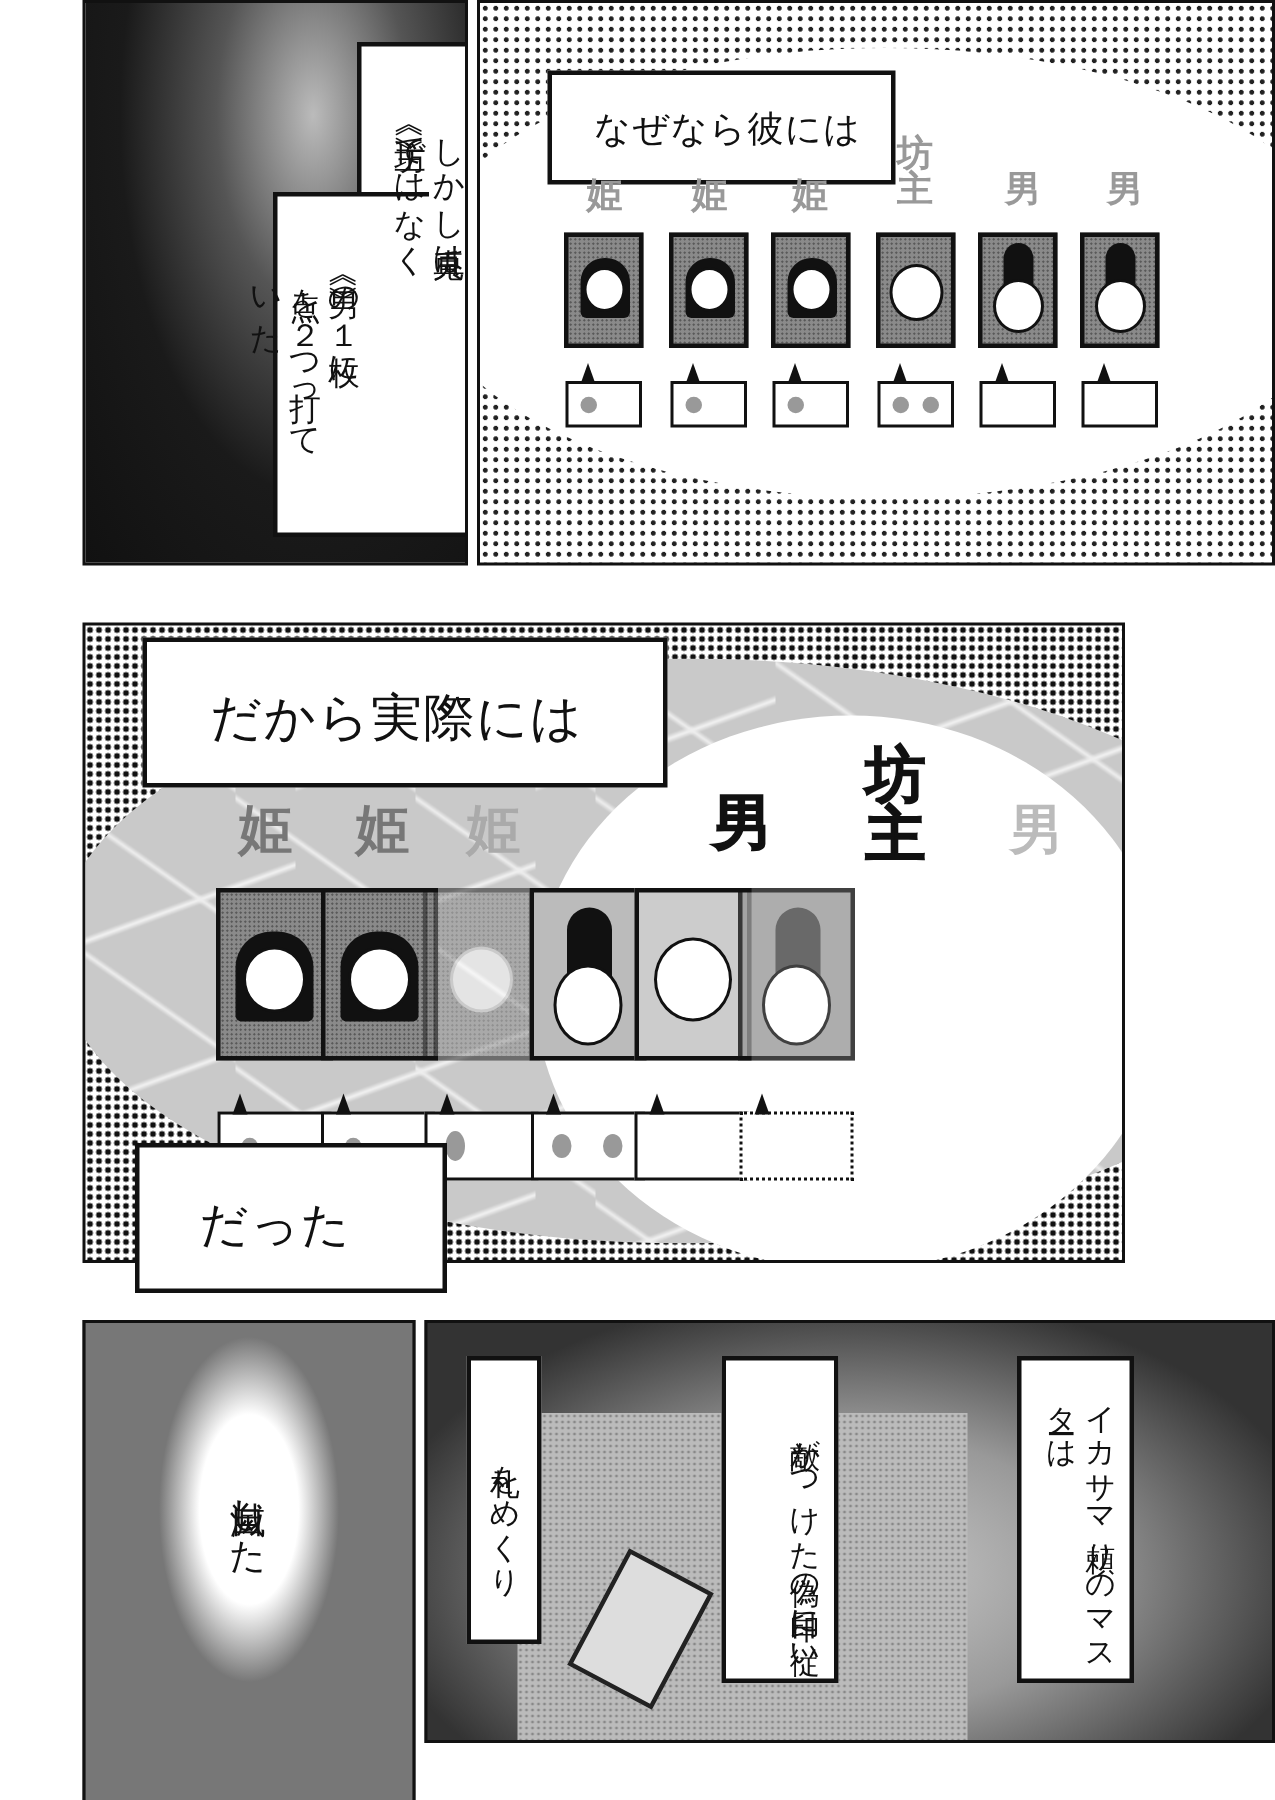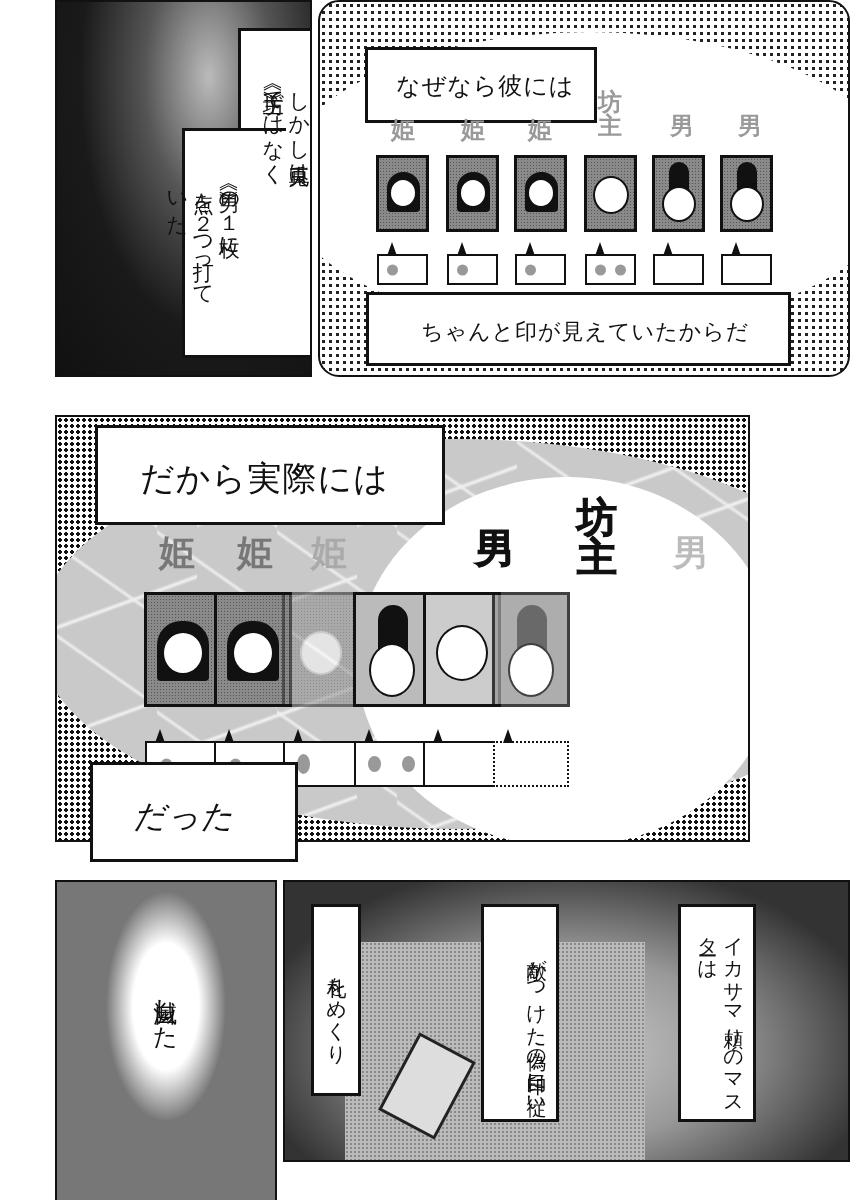--- a/index.html
+++ b/index.html
@@ -1,18 +1,18 @@
 <!DOCTYPE html>
 <html><head>
 <meta charset="utf-8">
 <style>
   html,body{margin:0;padding:0;}
   body{width:850px;height:1200px;background:#fff;position:relative;overflow:hidden;font-family:"DejaVu Sans","Liberation Sans",sans-serif;color:#111;}
   .panel{position:absolute;border:2px solid #111;box-sizing:border-box;overflow:hidden;}
-  .dots{background-color:#fff;background-image:radial-gradient(#222 32%,transparent 36%);background-size:7px 7px;border-radius:21px;}
+  .dots{background-color:#fff;background-image:radial-gradient(#222 32%,transparent 36%);background-size:7px 7px;}
   .checker{background-color:#fff;background-image:radial-gradient(#111 45%,transparent 50%);background-size:6px 6px;}
   .noise-dark{background:radial-gradient(ellipse at 60% 20%,#bbb 0%,#555 30%,#1a1a1a 60%,#111 100%);}
   .box{position:absolute;background:#fff;border:3px solid #111;box-sizing:border-box;}
   .htext{position:absolute;font-size:26px;letter-spacing:1px;white-space:nowrap;}
   .vtext{writing-mode:vertical-rl;text-orientation:upright;font-size:21px;line-height:1.3;position:absolute;}
   .card{position:absolute;border:3px solid #111;box-sizing:border-box;background:#8a8a8a;background-image:radial-gradient(#555 30%,transparent 40%);background-size:3px 3px;}
   .face{position:absolute;left:50%;transform:translateX(-50%);border-radius:50%;background:#fff;border:2px solid #111;box-sizing:border-box;}
   .hair{position:absolute;background:#111;}
   .mark{position:absolute;background:#fff;border:2px solid #111;box-sizing:border-box;}
   .mark::before{content:"";position:absolute;top:-14px;left:8px;border-left:5px solid transparent;border-right:5px solid transparent;border-bottom:14px solid #111;}
@@ -82,23 +82,20 @@
     </div>
   <div class="mark" style="left:195px;top:252px;width:51px;height:31px;">
       <span class="dot" style="left:8px;"></span>
     </div>
   <div class="mark" style="left:265px;top:252px;width:51px;height:31px;">
       <span class="dot" style="left:8px;"></span>
       <span class="dot" style="left:28px;"></span>
     </div>
   <div class="mark" style="left:333px;top:252px;width:51px;height:31px;"></div>
   <div class="mark" style="left:401px;top:252px;width:51px;height:31px;"></div>
-  <div class="box" style="left:46px;top:290px;width:425px;height:74px;">
-    <div class="htext" style="left:52px;top:22px;font-size:22px;">ちゃんと印が見えていたからだ</div>
-  </div>
 </div>
 
 <div class="panel checker" style="left:55px;top:415px;width:695px;height:427px;">
   <div class="marble" style="position:absolute;left:-20px;top:22px;width:840px;height:390px;border-radius:50%;"></div>
   <div class="spot" style="left:300px;top:60px;width:420px;height:370px;"></div>
   <div class="box" style="left:38px;top:8px;width:350px;height:100px;">
     <div class="htext" style="left:42px;top:28px;font-size:34px;">だから実際には</div>
   </div>
 
   <div class="label" style="left:90px;top:112px;width:60px;font-size:36px;color:#777;">姫</div>
@@ -140,21 +137,21 @@
   <div class="mark" style="left:226px;top:324px;width:76px;height:46px;">
       <span class="dot" style="left:12px;width:13px;height:20px;"></span>
     </div>
   <div class="mark" style="left:297px;top:324px;width:76px;height:46px;">
       <span class="dot" style="left:12px;width:13px;height:16px;"></span>
       <span class="dot" style="left:46px;width:13px;height:16px;"></span>
     </div>
   <div class="mark" style="left:366px;top:324px;width:76px;height:46px;"></div>
   <div class="mark" style="left:436px;top:324px;width:76px;height:46px;border-style:dotted;"></div>
 </div>
-<div class="box" style="left:90px;top:762px;width:208px;height:100px;font-style:italic;">
+<div class="box" style="left:90px;top:762px;width:208px;height:100px;">
   <div class="htext" style="left:40px;top:30px;font-size:32px;">だった</div>
 </div>
 
 <div class="panel" style="left:55px;top:880px;width:222px;height:340px;background:radial-gradient(ellipse 55px 110px at 50% 36%,#fff 0%,#fff 55%,#888 100%),#555;background-image:radial-gradient(ellipse 60px 115px at 50% 37%,#fff 0%,#fff 55%,#777 100%);">
   <div class="vtext" style="left:92px;top:100px;font-size:24px;">自滅した</div>
 </div>
 
 <div class="panel" style="left:283px;top:880px;width:567px;height:282px;background:#3a3a3a;background-image:radial-gradient(ellipse at 50% 60%,#ccc 0%,#999 40%,#333 80%);">
   <div style="position:absolute;left:60px;top:60px;width:300px;height:220px;background:#bbb;background-image:radial-gradient(#888 30%,transparent 40%);background-size:4px 4px;"></div>
   <div style="position:absolute;left:110px;top:160px;width:58px;height:82px;background:#ddd;border:3px solid #222;transform:rotate(28deg);"></div>

